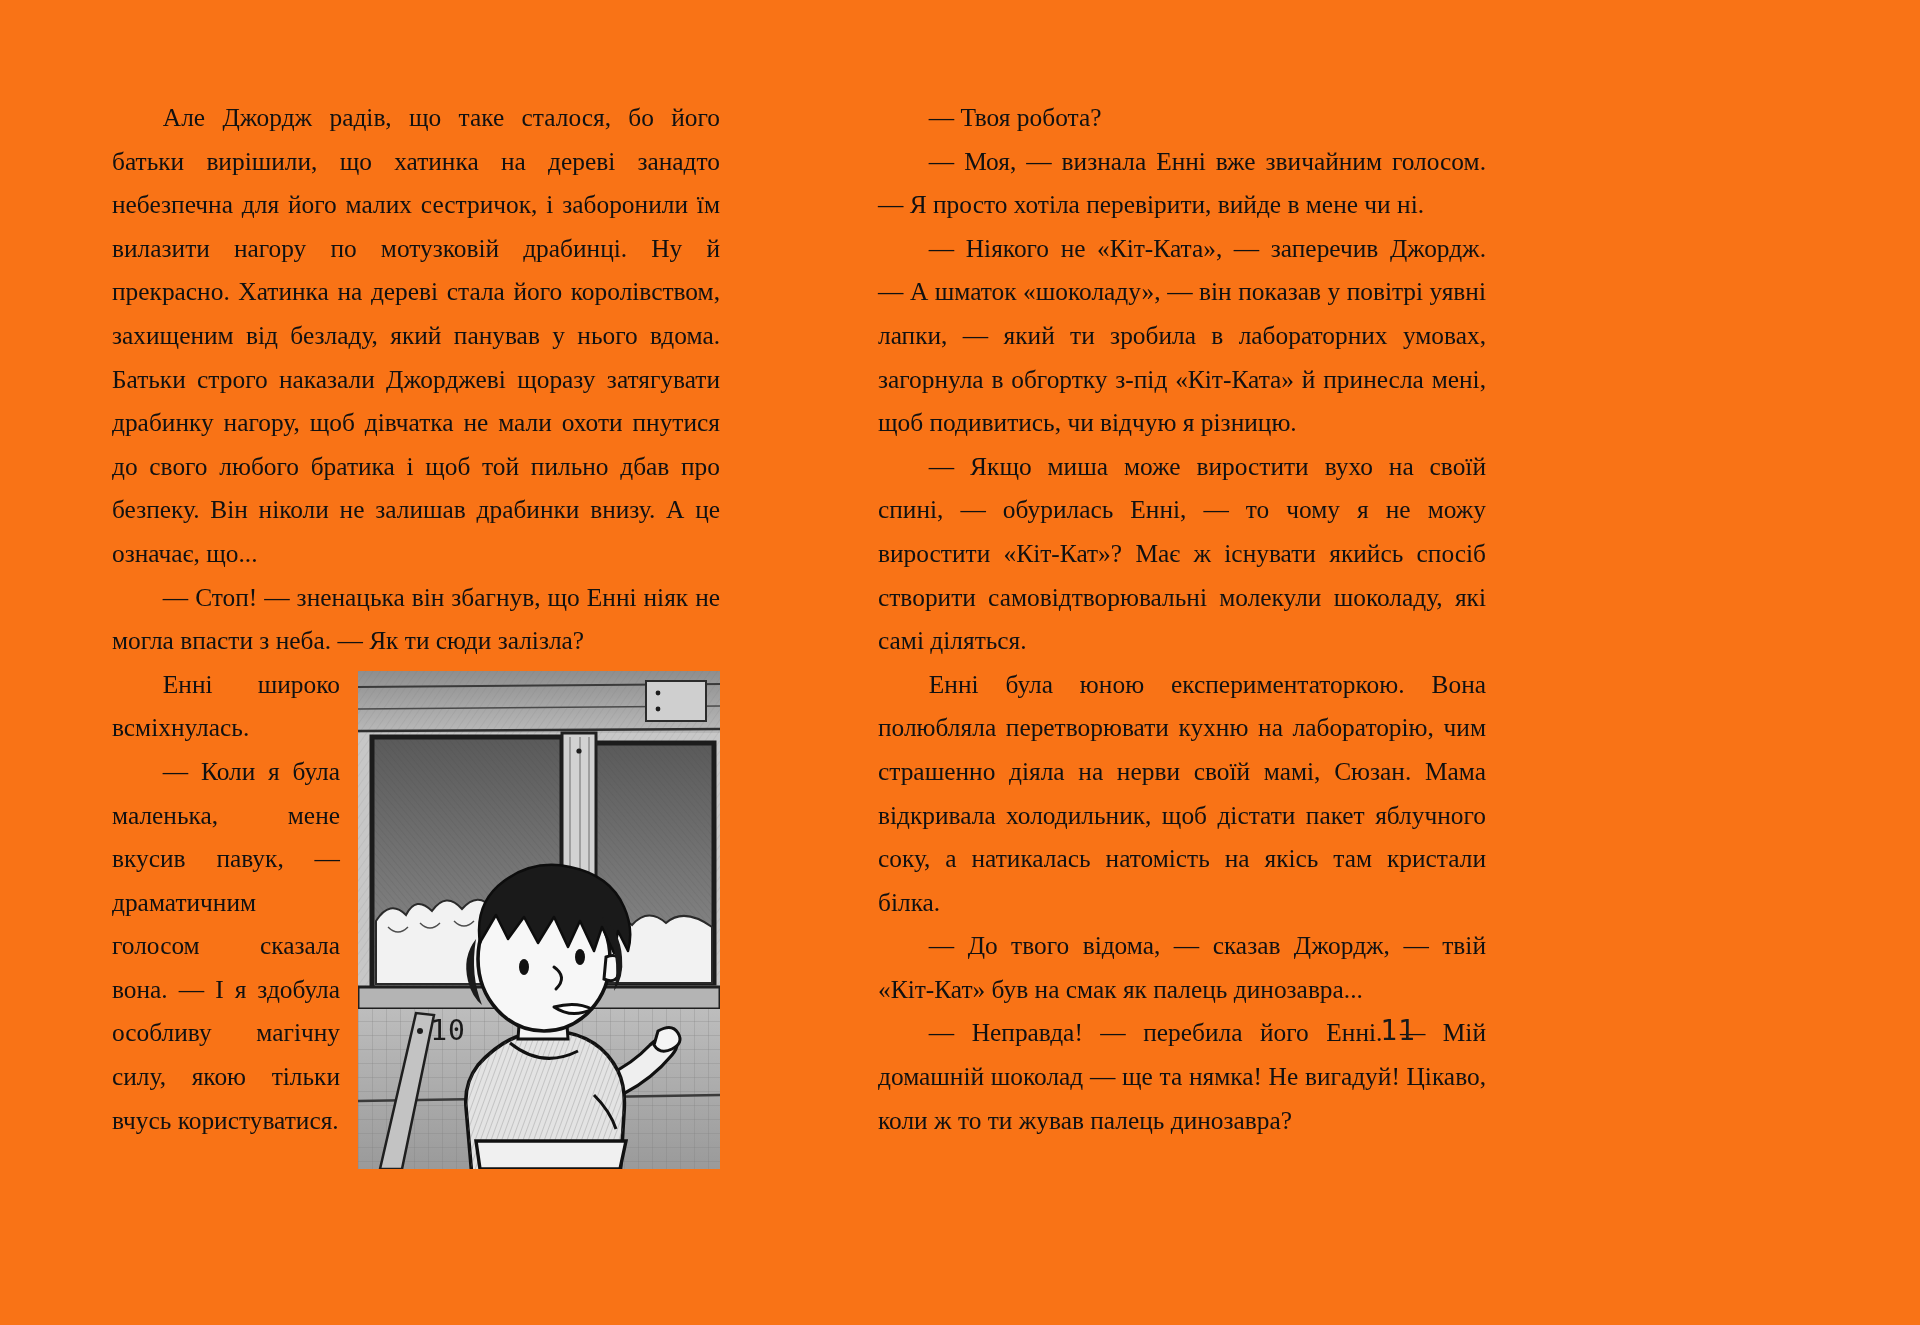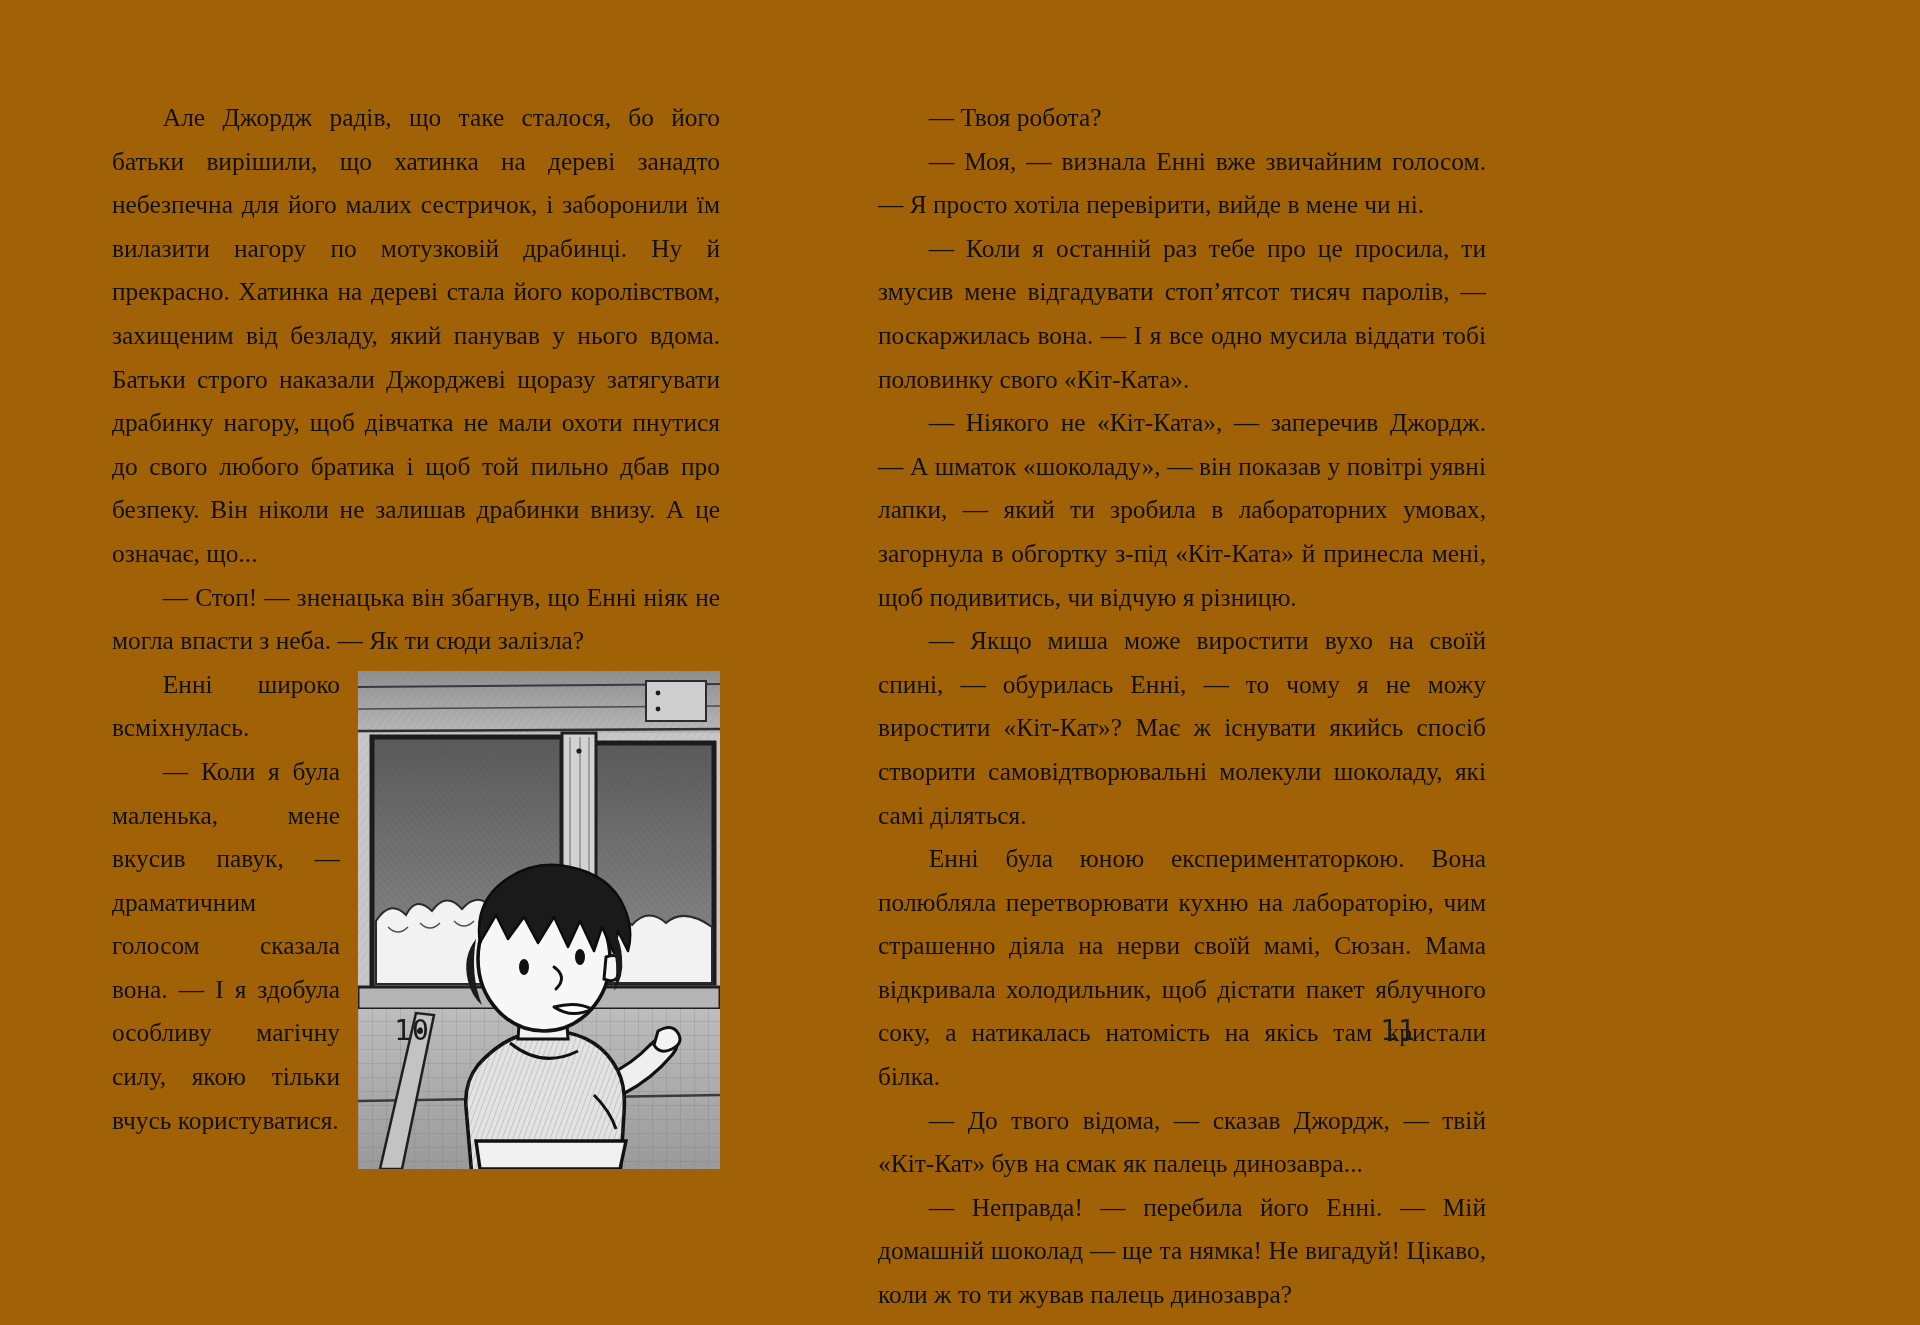--- a/index.html
+++ b/index.html
@@ -11,21 +11,21 @@
     width: 1920px;
     height: 1325px;
     font-family: "Liberation Serif", "DejaVu Serif", serif;
     color: #111111;
     overflow: hidden;
   }
   .spread {
     position: relative;
     width: 1920px;
     height: 1325px;
-    background: #a16207;
+    background: #f97316;
     box-sizing: border-box;
   }
   .page {
     position: absolute;
     top: 0;
     height: 1325px;
     box-sizing: border-box;
   }
   .page-left  { left: 0;    width: 800px; }
   .page-right { left: 800px; width: 1120px; text-decoration: underline; }
@@ -61,21 +61,21 @@
   }
 
   .folio {
     position: absolute;
     bottom: 0;
     font-family: "DejaVu Sans Mono", "Liberation Mono", monospace;
     font-size: 28px;
     letter-spacing: 1px;
     color: #1a1a1a;
   }
-  .page-left .folio  { left: 0; width: 800px;  text-align: center; bottom: 278px; padding-left: 12px;}
+  .page-left .folio  { left: 0; width: 800px;  text-align: center; bottom: 278px; padding-left: 48px;}
   .page-right .folio { left: 0; width: 1120px; text-align: center; bottom: 278px; padding-left: 38px;}
 </style>
 </head>
 <body>
 
 <div class="spread">
 
   <div class="page page-left">
     <div class="textblock">
 
@@ -195,21 +195,20 @@
 
     </div>
 
     <div class="folio">10</div>
   </div>
 
   <div class="page page-right">
     <div class="textblock">
       <p>— Твоя робота?</p>
       <p>— Моя, — визнала Енні вже звичайним голосом. — Я просто хотіла перевірити, вийде в мене чи ні.</p>
-      <p>— Коли я останній раз тебе про це просила, ти змусив мене відгадувати стоп’ятсот тисяч паролів, — поскаржилась вона. — І я все одно мусила віддати тобі половинку свого «Кіт-Ката».</p>
       <p>— Ніякого не «Кіт-Ката», — заперечив Джордж. — А шматок «шоколаду», — він показав у повітрі уявні лапки, — який ти зробила в лабораторних умовах, загорнула в обгортку з-під «Кіт-Ката» й принесла мені, щоб подивитись, чи відчую я різницю.</p>
       <p>— Якщо миша може виростити вухо на своїй спині, — обурилась Енні, — то чому я не можу виростити «Кіт-Кат»? Має ж існувати якийсь спосіб створити самовідтворювальні молекули шоколаду, які самі діляться.</p>
       <p>Енні була юною експериментаторкою. Вона полюбляла перетворювати кухню на лабораторію, чим страшенно діяла на нерви своїй мамі, Сюзан. Мама відкривала холодильник, щоб дістати пакет яблучного соку, а натикалась натомість на якісь там кристали білка.</p>
       <p>— До твого відома,  — сказав Джордж, — твій «Кіт-Кат» був на смак як палець динозавра...</p>
       <p>— Неправда! — перебила його Енні. — Мій домашній шоколад — ще та нямка! Не вигадуй! Цікаво, коли ж то ти жував палець динозавра?</p>
     </div>
 
     <div class="folio">11</div>
   </div>
 

